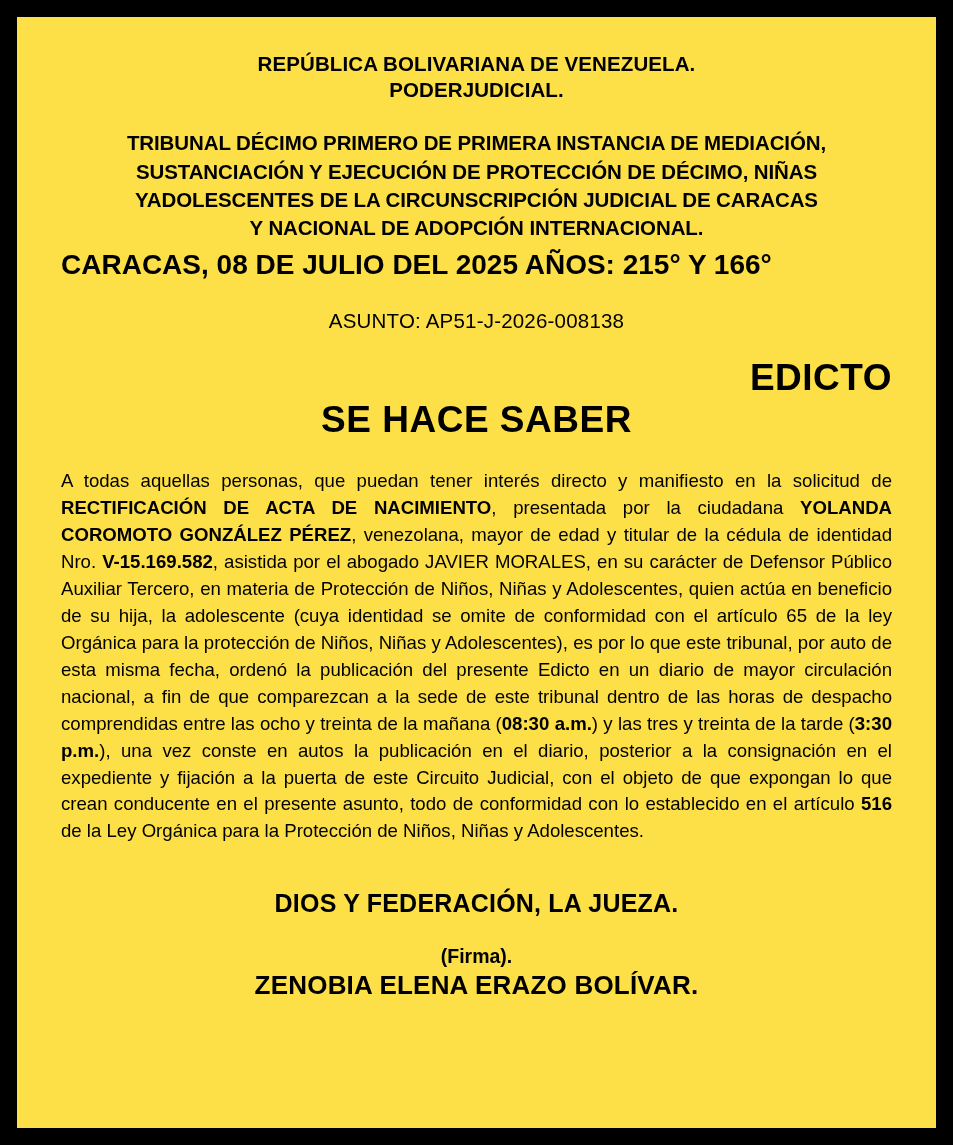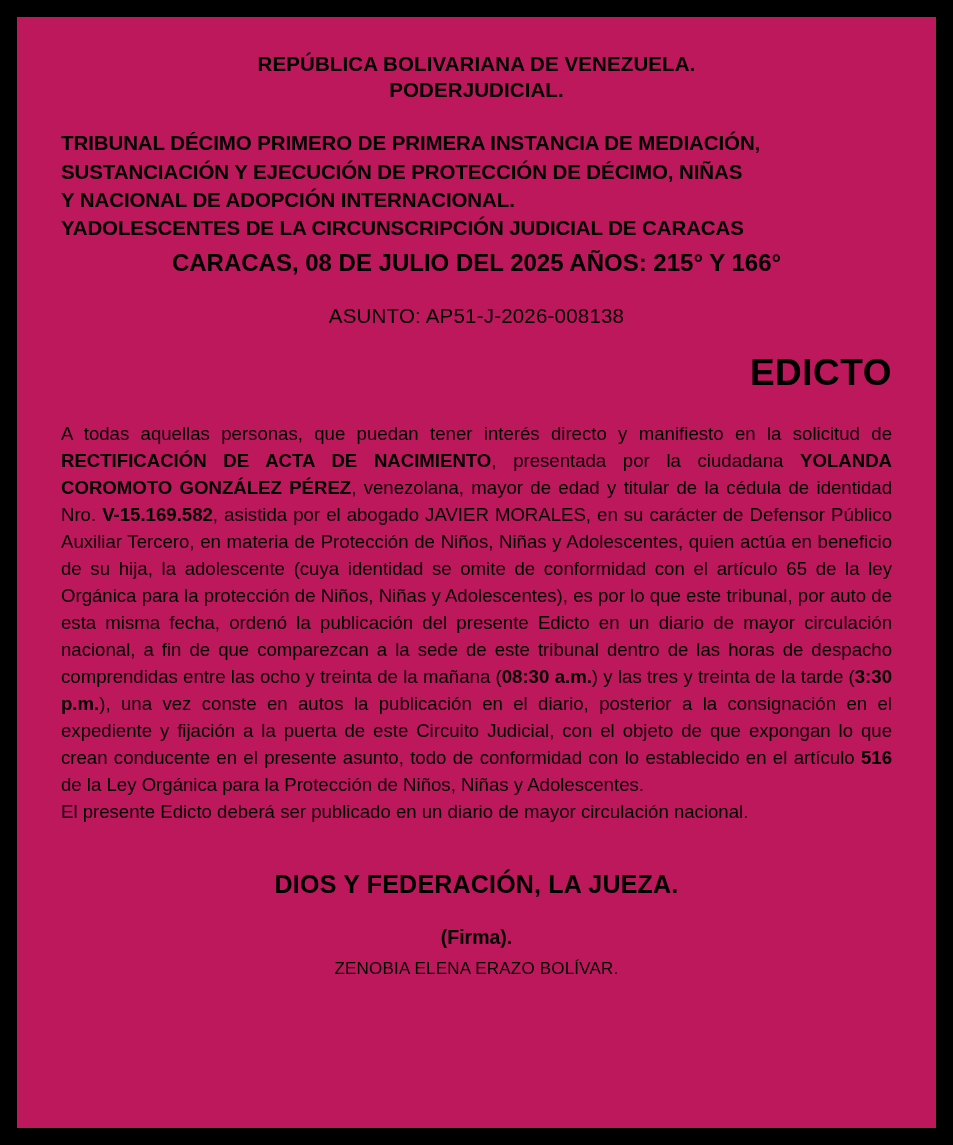--- a/index.html
+++ b/index.html
@@ -27,45 +27,46 @@
     width: 100%;
     height: 100%;
     background: #ffffff;
     border: 7px solid #000000;
     padding: 0;
   }
   .edict-page {
     box-sizing: border-box;
     width: 100%;
     height: 100%;
-    background: #be185d;
+    background: #fde047;
     padding: 34px 44px 20px 44px;
     overflow: hidden;
   }
 
   .hdr-line {
     text-align: center;
     font-weight: bold;
     font-size: 20.5px;
     line-height: 1.28;
     letter-spacing: 0.1px;
   }
   .hdr-block {
     margin-top: 26px;
   }
   .hdr-court {
+    text-align: center;
     font-weight: bold;
     font-size: 20.5px;
     line-height: 1.37;
     letter-spacing: -0.1px;
   }
   .hdr-date {
-    text-align: center;
+    text-align: left;
     font-weight: bold;
-    font-size: 24px;
+    font-size: 28px;
     line-height: 1.3;
     margin-top: 5px;
   }
   .hdr-asunto {
     text-align: center;
     font-size: 20.5px;
     font-weight: normal;
     margin-top: 26px;
     letter-spacing: 0.2px;
   }
@@ -112,52 +113,52 @@
     font-weight: bold;
     font-size: 25px;
     letter-spacing: 0.2px;
   }
   .sign-firma {
     margin-top: 27px;
     font-weight: bold;
     font-size: 19.5px;
   }
   .sign-name {
-    margin-top: 10px;
-    font-weight: normal;
-    font-size: 17px;
+    margin-top: 2px;
+    font-weight: bold;
+    font-size: 26px;
     letter-spacing: 0.2px;
   }
 </style>
 </head>
 <body>
 
 <div class="edict-frame">
   <div class="edict-frame-inner">
     <div class="edict-page">
 
       <div class="hdr-line">REPÚBLICA BOLIVARIANA DE VENEZUELA.</div>
       <div class="hdr-line">PODERJUDICIAL.</div>
 
       <div class="hdr-block">
         <div class="hdr-court">TRIBUNAL DÉCIMO PRIMERO DE PRIMERA INSTANCIA DE MEDIACIÓN,</div>
         <div class="hdr-court">SUSTANCIACIÓN Y EJECUCIÓN DE PROTECCIÓN DE DÉCIMO, NIÑAS</div>
+        <div class="hdr-court">YADOLESCENTES DE LA CIRCUNSCRIPCIÓN JUDICIAL DE CARACAS</div>
         <div class="hdr-court">Y NACIONAL DE ADOPCIÓN INTERNACIONAL.</div>
-        <div class="hdr-court">YADOLESCENTES DE LA CIRCUNSCRIPCIÓN JUDICIAL DE CARACAS</div>
       </div>
 
       <div class="hdr-date">CARACAS, 08 DE JULIO DEL 2025 AÑOS: 215° Y 166°</div>
 
       <div class="hdr-asunto">ASUNTO: AP51-J-2026-008138</div>
 
       <div class="title-main">EDICTO</div>
+      <div class="title-sub">SE HACE SABER</div>
 
       <div class="body-text">
         <p id="para1">A todas aquellas personas, que puedan tener interés directo y manifiesto en la solicitud de <b>RECTIFICACIÓN DE ACTA DE NACIMIENTO</b>, presentada por la ciudadana <b>YOLANDA COROMOTO GONZÁLEZ PÉREZ</b>, venezolana, mayor de edad y titular de la cédula de identidad Nro. <b>V-15.169.582</b>, asistida por el abogado JAVIER MORALES, en su carácter de Defensor Público Auxiliar Tercero, en materia de Protección de Niños, Niñas y Adolescentes, quien actúa en beneficio de su hija, la adolescente (cuya identidad se omite de conformidad con el artículo 65 de la ley Orgánica para la protección de Niños, Niñas y Adolescentes), es por lo que este tribunal, por auto de esta misma fecha, ordenó la publicación del presente Edicto en un diario de mayor circulación nacional, a fin de que comparezcan a la sede de este tribunal dentro de las horas de despacho comprendidas entre las ocho y treinta de la mañana (<b>08:30 a.m.</b>) y las tres y treinta de la tarde (<b>3:30 p.m.</b>), una vez conste en autos la publicación en el diario, posterior a la consignación en el expediente y fijación a la puerta de este Circuito Judicial, con el objeto de que expongan lo que crean conducente en el presente asunto, todo de conformidad con lo establecido en el artículo <b>516</b> de la Ley Orgánica para la Protección de Niños, Niñas y Adolescentes.</p>
-        <p class="last-line">El presente Edicto deberá ser publicado en un diario de mayor circulación nacional.</p>
       </div>
 
       <div class="sign-block">
         <div class="sign-dios">DIOS Y FEDERACIÓN, LA JUEZA.</div>
         <div class="sign-firma">(Firma).</div>
         <div class="sign-name">ZENOBIA ELENA ERAZO BOLÍVAR.</div>
       </div>
 
     </div>
   </div>

